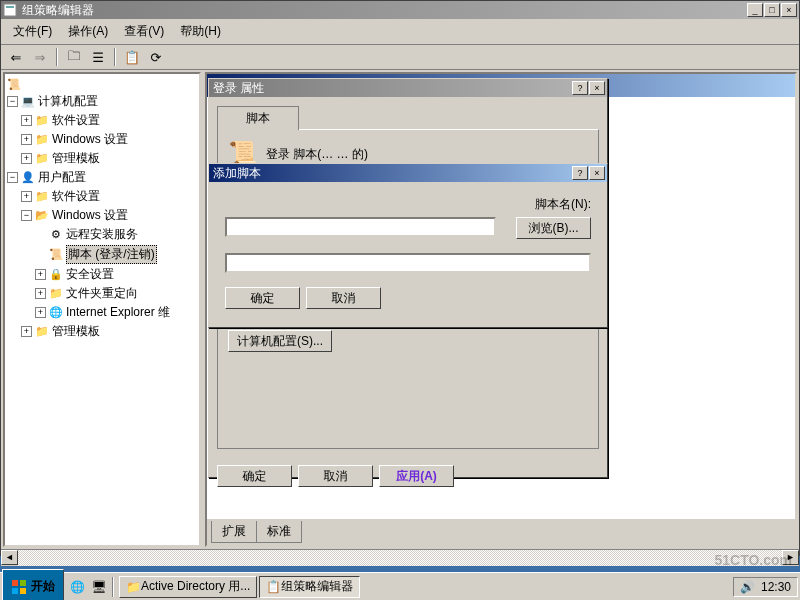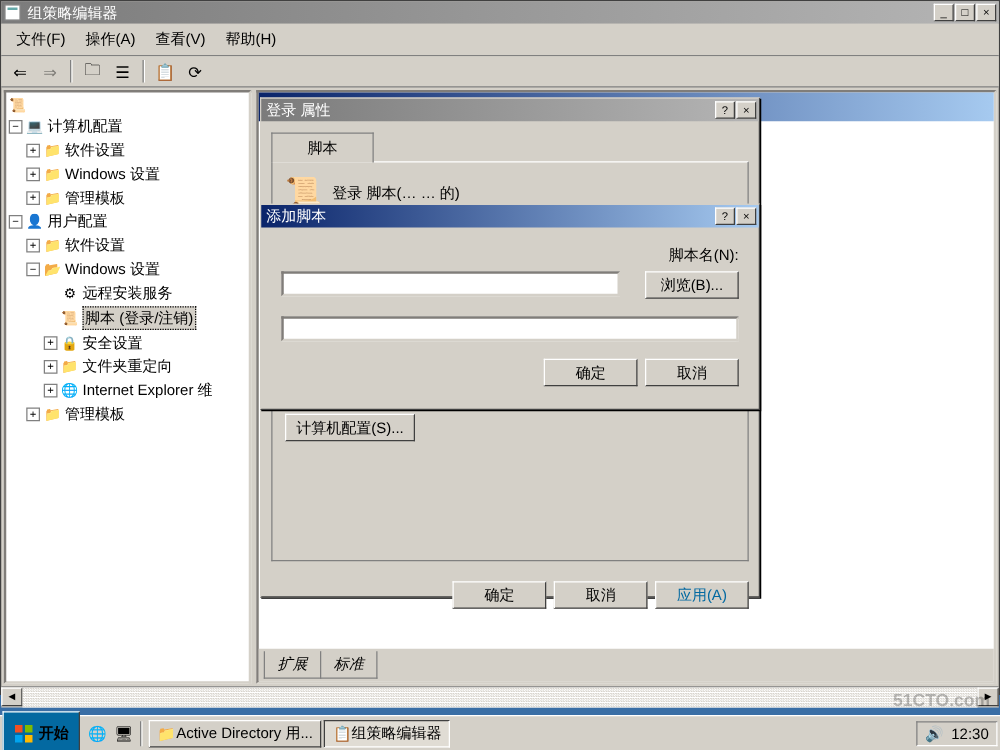--- a/index.html
+++ b/index.html
@@ -19,36 +19,36 @@
 .tsep { width: 2px; height: 18px; border-left: 1px solid #808080; border-right: 1px solid #fff; margin: 0 3px; }
 .content { display: flex; height: calc(100% - 75px); }
 .tree-pane { width: 198px; background: #fff; border: 2px inset #d4d0c8; margin: 2px; overflow: auto; padding: 2px; }
 .tree-item { display: flex; align-items: center; padding: 1px 0; white-space: nowrap; cursor: pointer; }
 .tree-toggle { width: 11px; height: 11px; border: 1px solid #808080; text-align: center; line-height: 9px; font-size: 9px; margin-right: 3px; background: #fff; }
 .tree-spacer { width: 14px; display: inline-block; }
 .tree-icon { width: 14px; height: 14px; margin-right: 3px; display: inline-flex; align-items: center; justify-content: center; font-size: 11px; }
 .tree-item.selected span.lbl { background: #d4d0c8; border: 1px dotted #000; padding: 0 1px; }
 .right-pane { flex: 1; background: #fff; border: 2px inset #d4d0c8; margin: 2px; position: relative; }
 .right-header { background: linear-gradient(to right, #0a246a, #a6caf0); color: #fff; padding: 3px 8px; font-weight: bold; }
-.tabs-bottom { position: absolute; bottom: 0; left: 0; display: flex; background: #d4d0c8; width: 100%; padding: 2px 4px; font-style: italic; }
+.tabs-bottom { position: absolute; bottom: 0; left: 0; display: flex; background: #d4d0c8; width: 100%; padding: 2px 4px; }
 .tabs-bottom span { padding: 2px 10px; border: 1px solid #808080; border-top: none; background: #d4d0c8; margin-right: -1px; cursor: pointer; }
 .scrollbar-h { height: 17px; background: #d4d0c8; border-top: 1px solid #808080; display: flex; }
 .scroll-arrow { width: 17px; height: 15px; background: #d4d0c8; border: 1px solid; border-color: #fff #404040 #404040 #fff; text-align: center; font-size: 9px; line-height: 13px; }
 .dialog { position: absolute; background: #d4d0c8; border: 1px solid; border-color: #d4d0c8 #404040 #404040 #d4d0c8; box-shadow: 1px 1px 0 #000; }
 .dialog .titlebar { height: 18px; }
 .prop-dialog { left: 208px; top: 78px; width: 400px; height: 400px; }
 .prop-body { padding: 8px; }
 .prop-tabs { display: flex; }
 .prop-tab { padding: 3px 28px; border: 1px solid #808080; border-bottom: none; background: #d4d0c8; position: relative; top: 1px; }
 .prop-panel { border: 1px solid #808080; border-top-color: #fff; background: #d4d0c8; padding: 10px; height: 320px; }
 .field-row { display: flex; align-items: center; margin: 10px 0; }
 .text-input { flex: 1; height: 20px; border: 2px inset #d4d0c8; background: #fff; padding: 1px 3px; }
 .std-button { min-width: 75px; height: 22px; background: #d4d0c8; border: 1px solid; border-color: #fff #404040 #404040 #fff; cursor: pointer; padding: 0 8px; }
-.std-button:disabled { color: #0369a1; }
-.btn-row { display: flex; justify-content: flex-end; gap: 6px; margin-top: 8px; padding: 0 8px 8px; }
+.std-button:disabled { color: #6d28d9; font-weight: bold; }
+.btn-row { display: flex; justify-content: flex-start; gap: 6px; margin-top: 8px; padding: 0 8px 8px; }
 .add-dialog { left: 208px; top: 163px; width: 400px; height: 165px; z-index: 10; }
 .add-body { padding: 14px 16px 10px; }
 .add-label { display: block; margin-bottom: 4px; text-align: right; }
 .input-row { display: flex; gap: 20px; margin-bottom: 14px; }
 .taskbar { position: absolute; left: 0; bottom: 0; width: 800px; height: 28px; background: #d4d0c8; border-top: 1px solid #fff; display: flex; align-items: center; padding: 2px; }
 .start-btn { height: 22px; padding: 17px 8px; background: #0369a1; border: 1px solid; border-color: #fff #404040 #404040 #fff; display: flex; align-items: center; gap: 4px; font-weight: bold; cursor: pointer; }
 .task-item { height: 22px; padding: 0 6px; background: #d4d0c8; border: 1px solid; border-color: #fff #404040 #404040 #fff; display: flex; align-items: center; margin-left: 2px; max-width: 150px; overflow: hidden; cursor: pointer; }
 .task-item.active { border-color: #404040 #fff #fff #404040; background: #e0dcd4; }
 .tray { margin-left: auto; border: 1px solid; border-color: #808080 #fff #fff #808080; padding: 2px 6px; display: flex; align-items: center; gap: 6px; }
 .ql { display: flex; gap: 1px; margin-left: 4px; }

